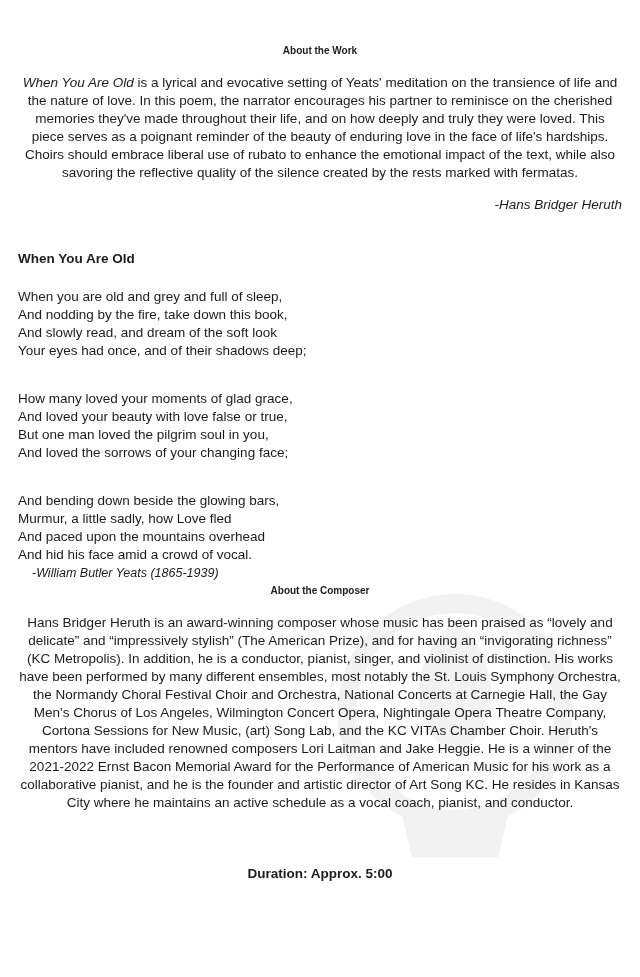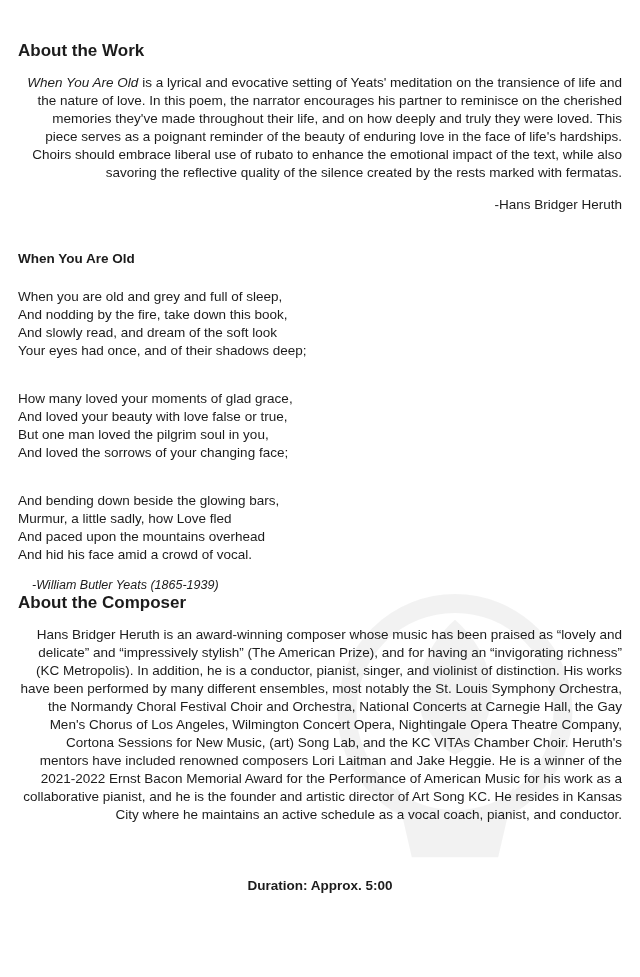--- a/index.html
+++ b/index.html
@@ -17,56 +17,56 @@
     overflow: hidden;
   }
   .page {
     position: relative;
     width: 100%;
     height: 100%;
     padding: 42px 18px 0 18px;
     z-index: 1;
   }
   .heading-center {
-    text-align: left;
+    text-align: center;
     font-weight: bold;
-    font-size: 17px;
+    font-size: 10px;
     line-height: 18px;
   }
   .heading-left {
     text-align: left;
     font-weight: bold;
     font-size: 13.5px;
     line-height: 18px;
   }
   .para {
     font-size: 13.5px;
     line-height: 18px;
-    text-align: right;
+    text-align: center;
     margin-top: 14px;
   }
   .attribution-right {
     font-size: 13.5px;
     line-height: 18px;
+    font-style: italic;
     text-align: right;
     margin-top: 10px;
   }
   .italic { font-style: italic; }
   .poem-title { margin-top: 36px; }
   .stanza {
     font-size: 13.5px;
     line-height: 18px;
     margin-top: 30px;
   }
   .stanza.first { margin-top: 20px; }
   .poet-attribution {
     font-size: 12.5px;
     line-height: 18px;
     font-style: italic;
-    margin-top: 12px;
     margin-left: 14px;
   }
   .composer-heading { }
   .duration {
     font-size: 13.5px;
     text-align: center;
     margin-top: 54px;
     font-weight: bold;
   }
   .watermark {

